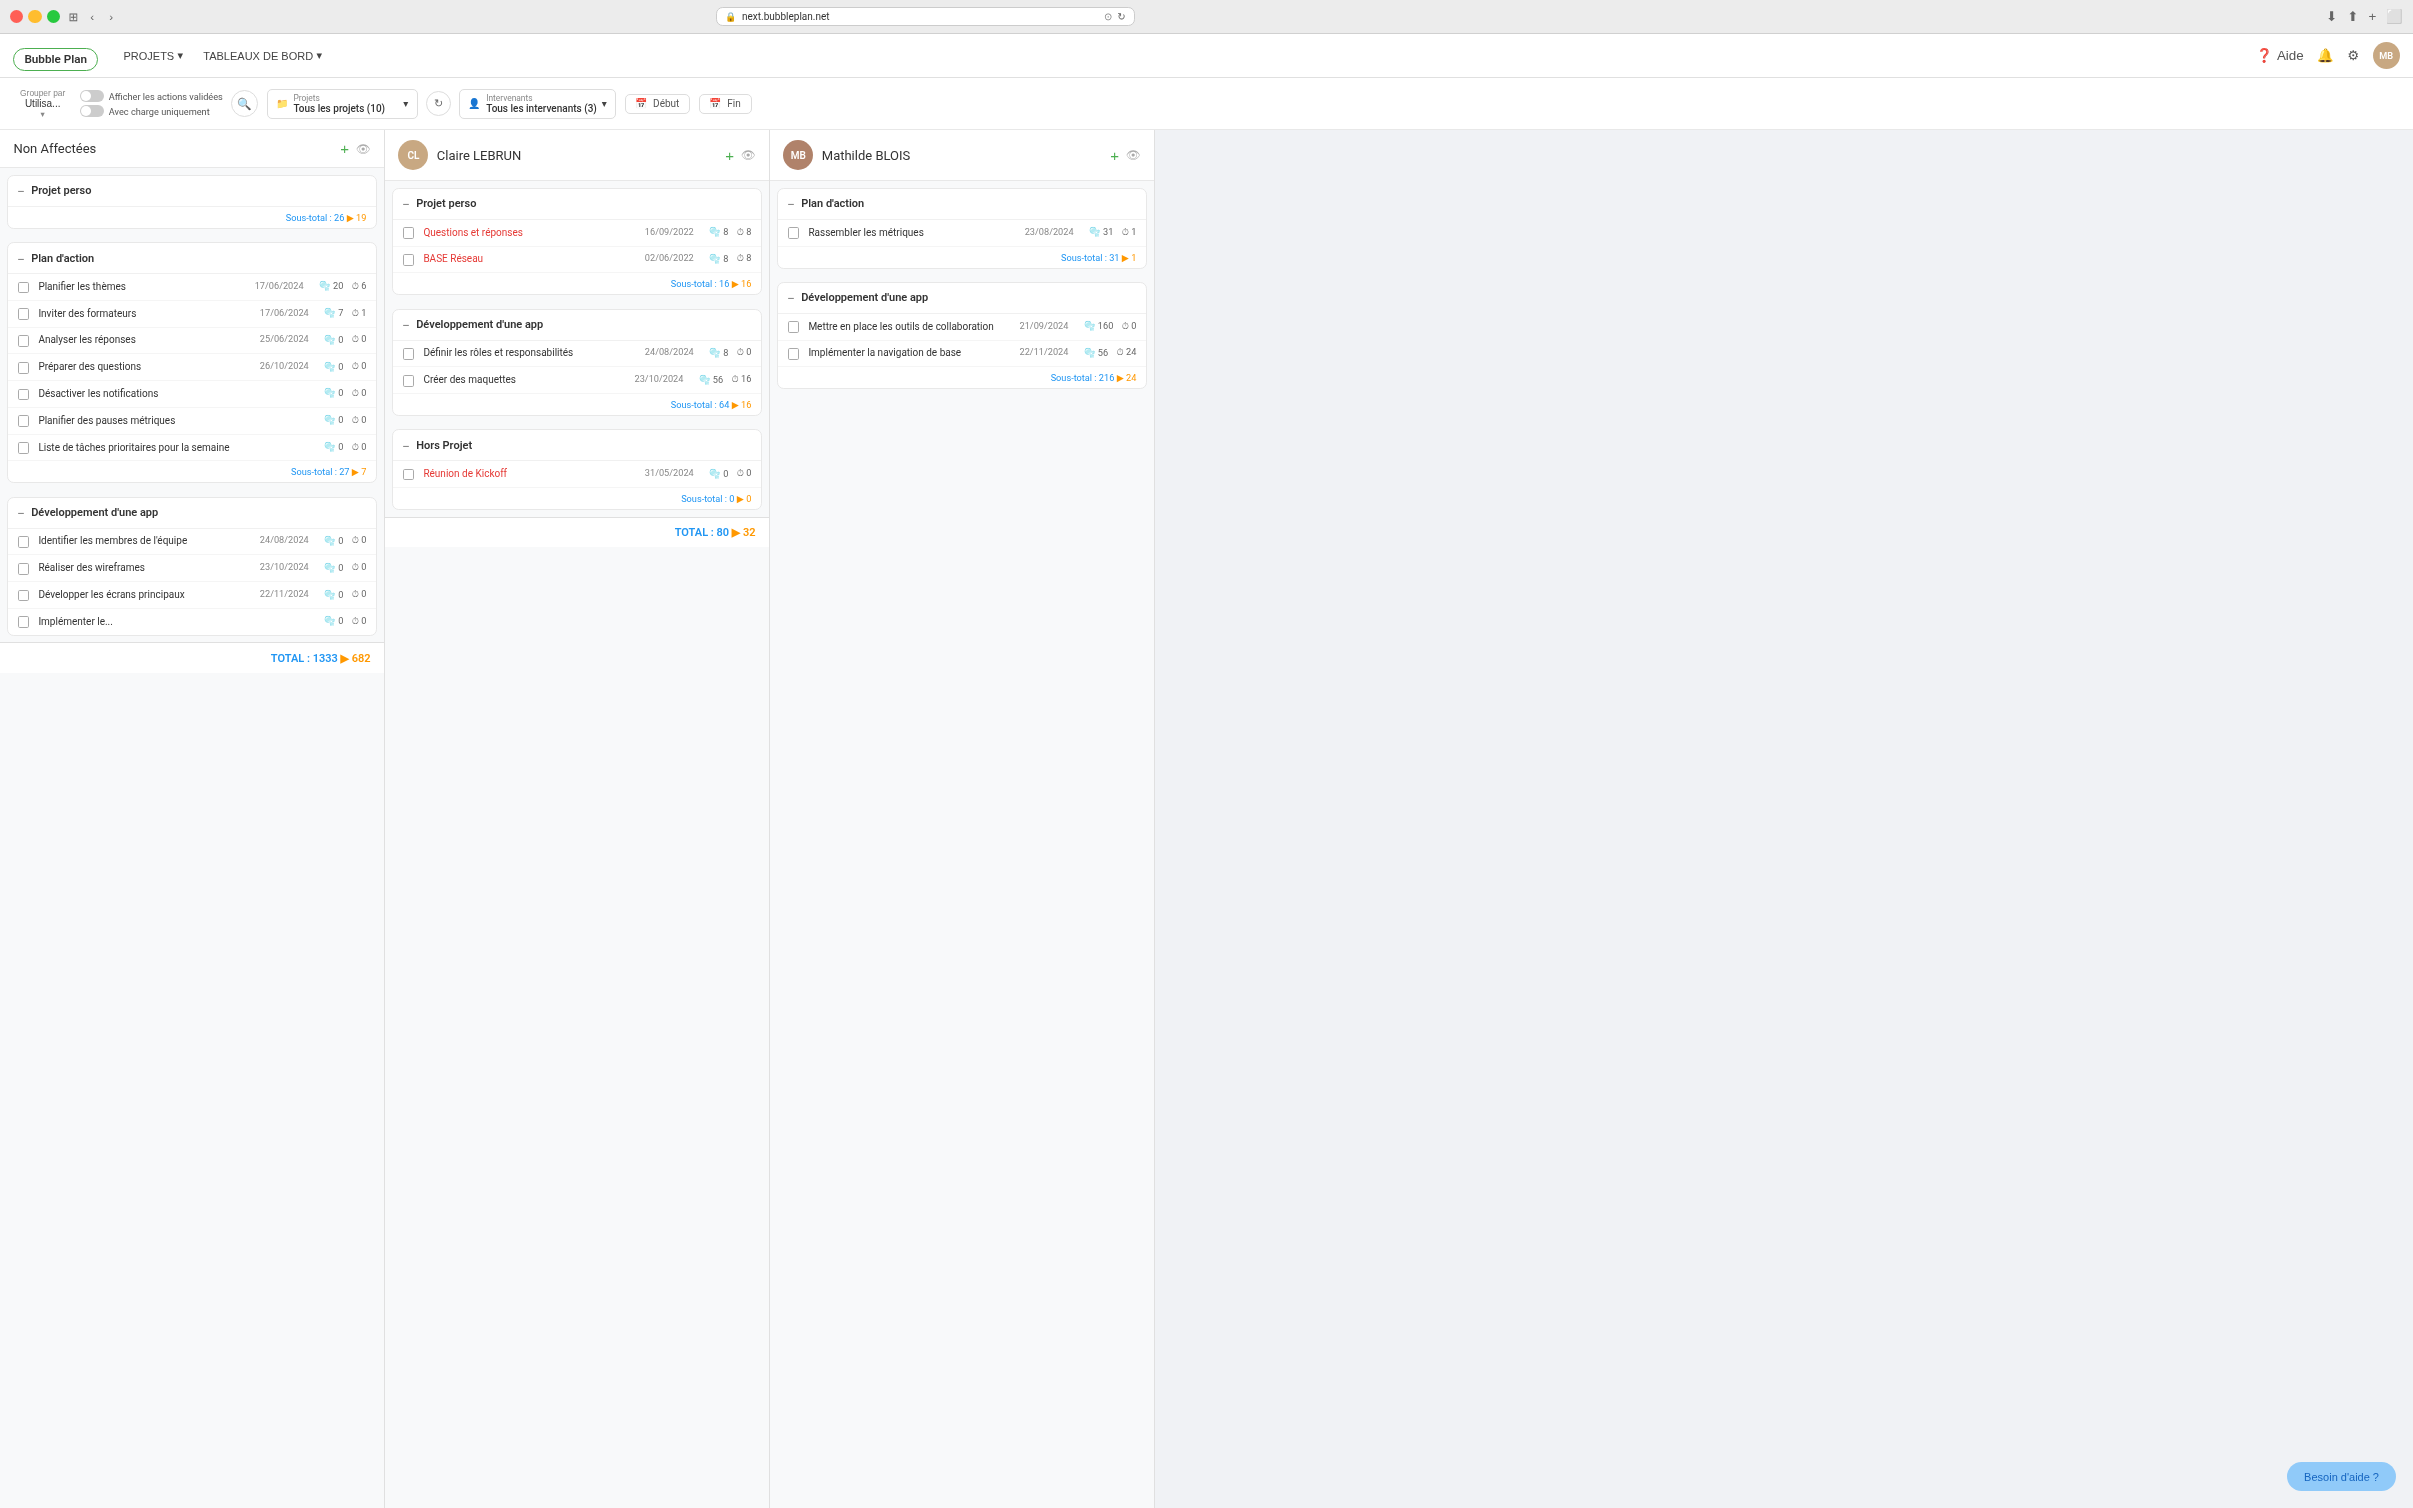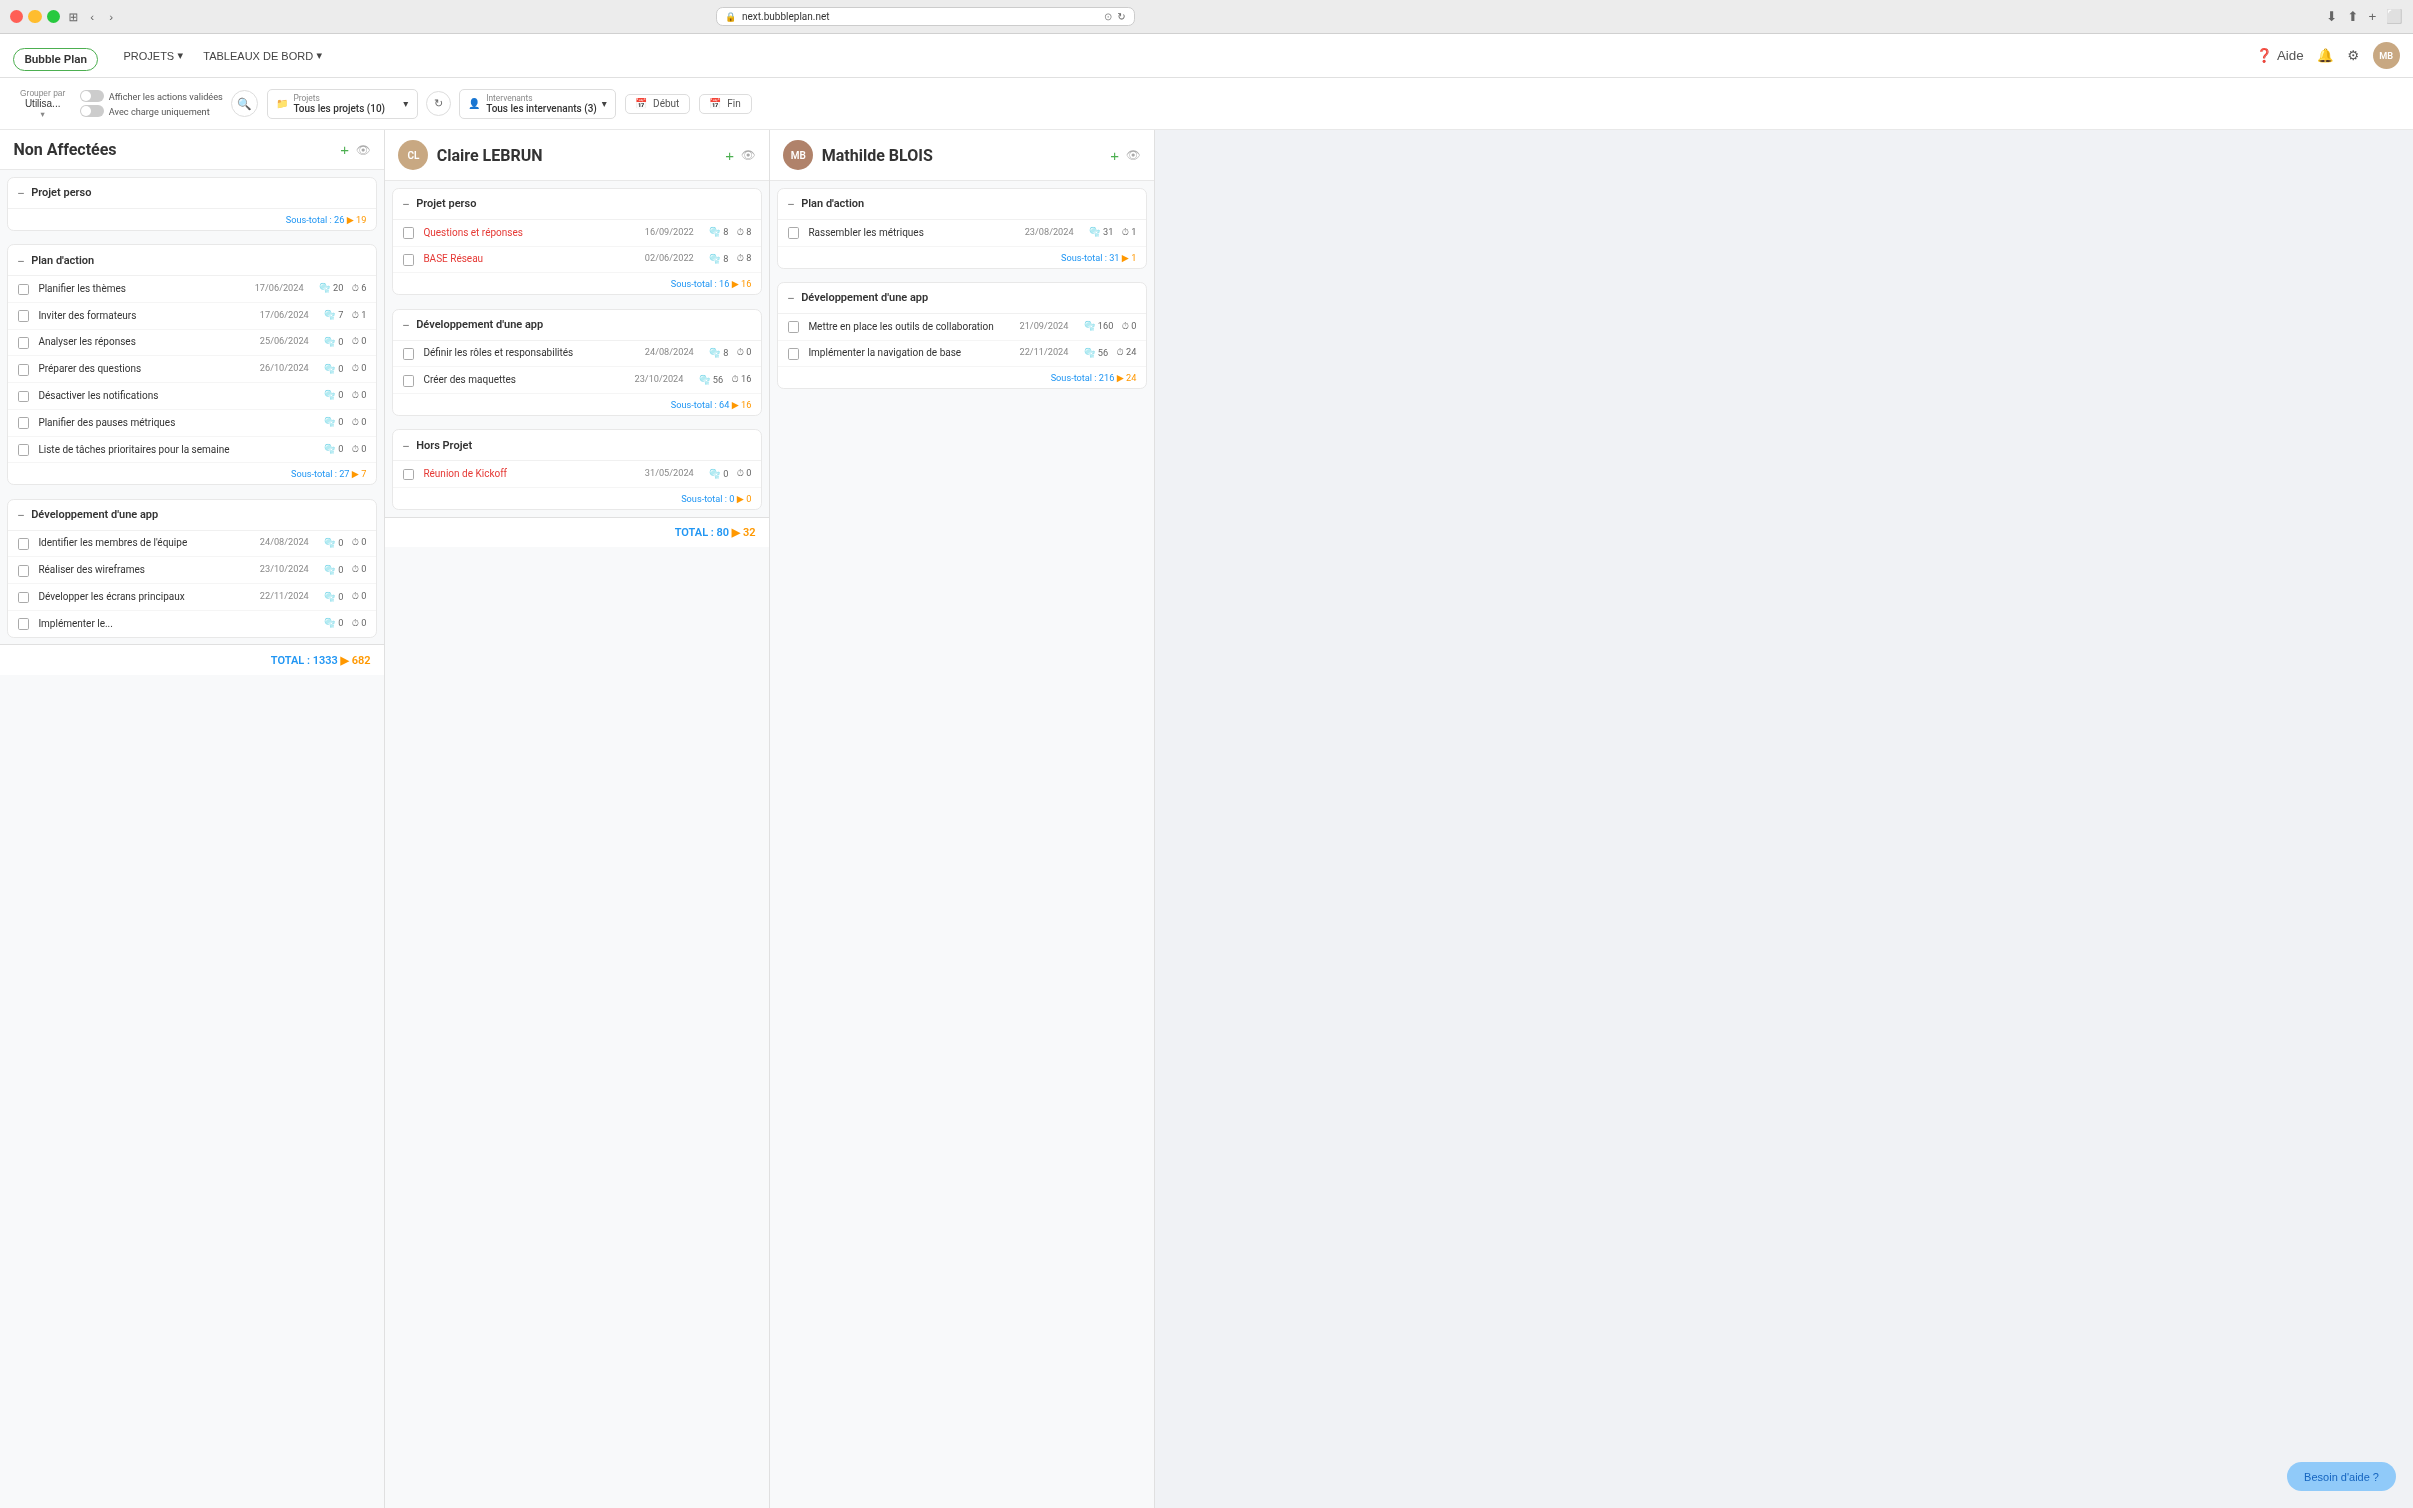--- a/index.html
+++ b/index.html
@@ -158,21 +158,21 @@
       flex-direction: column;
       overflow-y: auto;
     }
     .column-header {
       padding: 10px 13.4px;
       display: flex; align-items: center; gap: 8.4px;
       background: white;
       border-bottom: 0.8px solid #e8e8e8;
       position: sticky; top: 0; z-index: 10;
     }
-    .column-title { font-size: 16px; font-weight: 700; flex: 1; }
+    .column-title { font-size: 13px; font-weight: 400; flex: 1; }
     .column-actions { display: flex; align-items: center; gap: 6.7px; }
     .user-avatar-placeholder { width: 30px; height: 30px; border-radius: 50%; background: #c8a882; display: flex; align-items: center; justify-content: center; color: white; font-size: 10px; font-weight: 600; }
 
     
     .project-section { margin: 6.7px; background: white; border-radius: 6.7px; border: 0.8px solid #e8e8e8; overflow: hidden; }
     .project-header {
       padding: 8.4px 10px;
       display: flex; align-items: center; gap: 6.7px;
       border-bottom: 0.8px solid #f0f0f0;
     }

